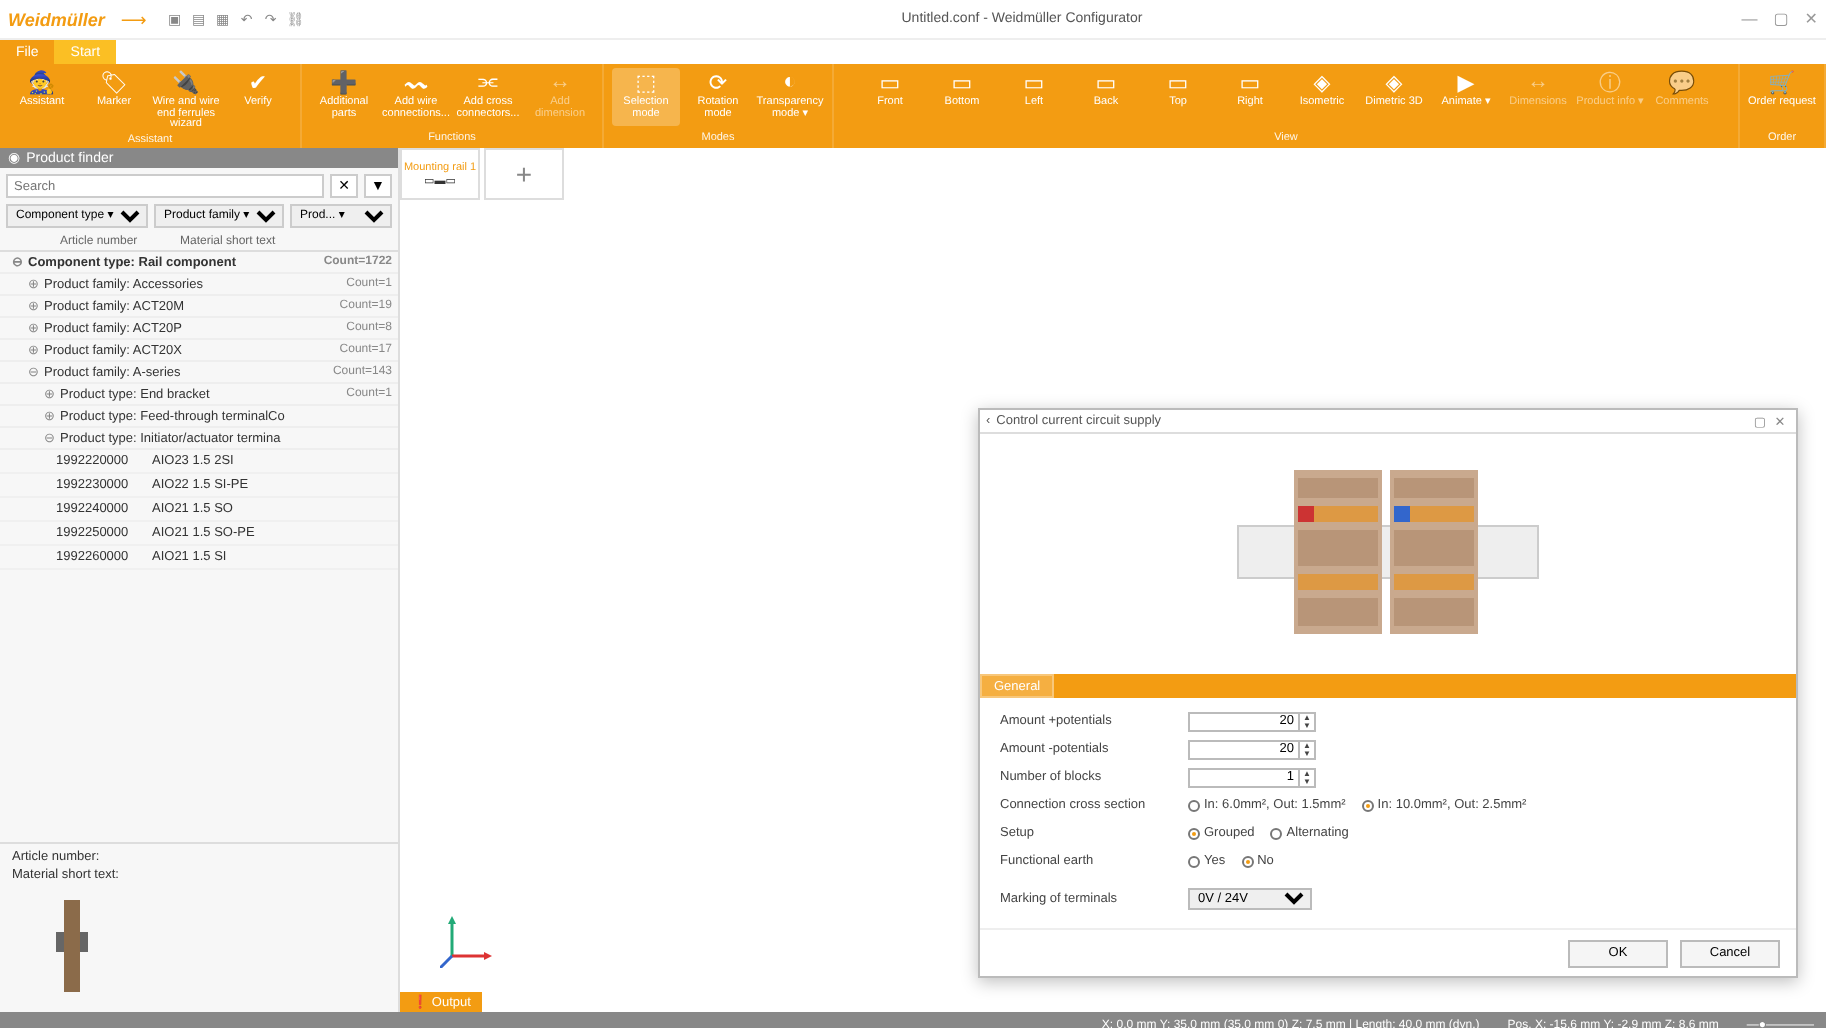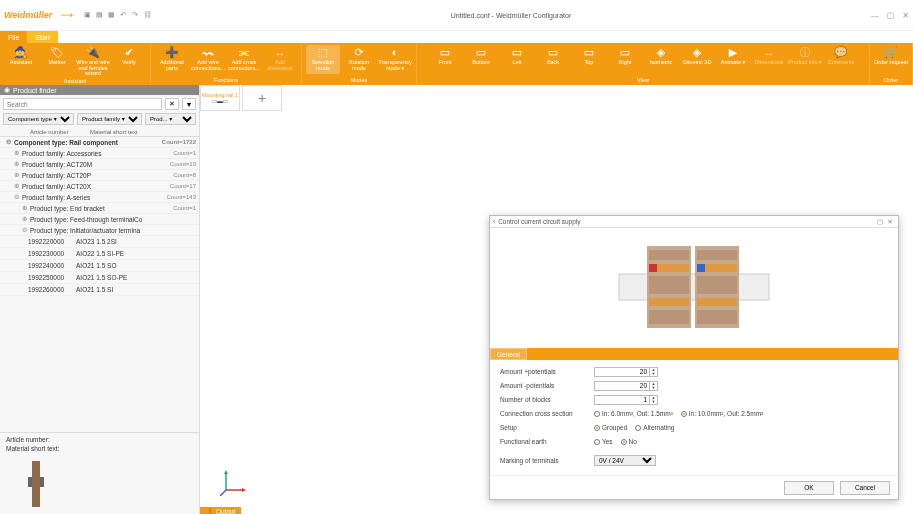--- a/index.html
+++ b/index.html
@@ -1,17 +1,17 @@
 <!DOCTYPE html>
 <html><head>
 <meta charset="utf-8">
 <style>
   * { box-sizing: border-box; margin: 0; padding: 0; font-family: "Segoe UI", Arial, sans-serif; }
   html, body { width: 913px; height: 514px; overflow: hidden; background: #fff; font-size: 7px; color: #333; }
-  .titlebar { height: 31px; display: flex; align-items: center; padding: 0 4px; background: #fff; border-bottom: 1px solid #eee; }
+  .titlebar { height: 20px; display: flex; align-items: center; padding: 0 4px; background: #fff; border-bottom: 1px solid #eee; }
   .logo { color: #f39c12; font-weight: bold; font-size: 9px; font-style: italic; margin-right: 8px; }
   .logo-arrow { color: #f39c12; font-size: 9px; margin-right: 10px; }
   .qat { display: flex; gap: 4px; color: #888; }
   .qat span { width: 8px; text-align: center; }
   .title-center { flex: 1; text-align: center; font-size: 7px; color: #555; }
   .win-controls { display: flex; gap: 8px; color: #999; font-size: 8px; }
   .tabrow { height: 12px; display: flex; align-items: stretch; background: #fff; }
   .tab { padding: 0 8px; font-size: 7px; display: flex; align-items: center; color: #fff; }
   .tab.file { background: #f39c12; }
   .tab.start { background: #fbbf24; }

